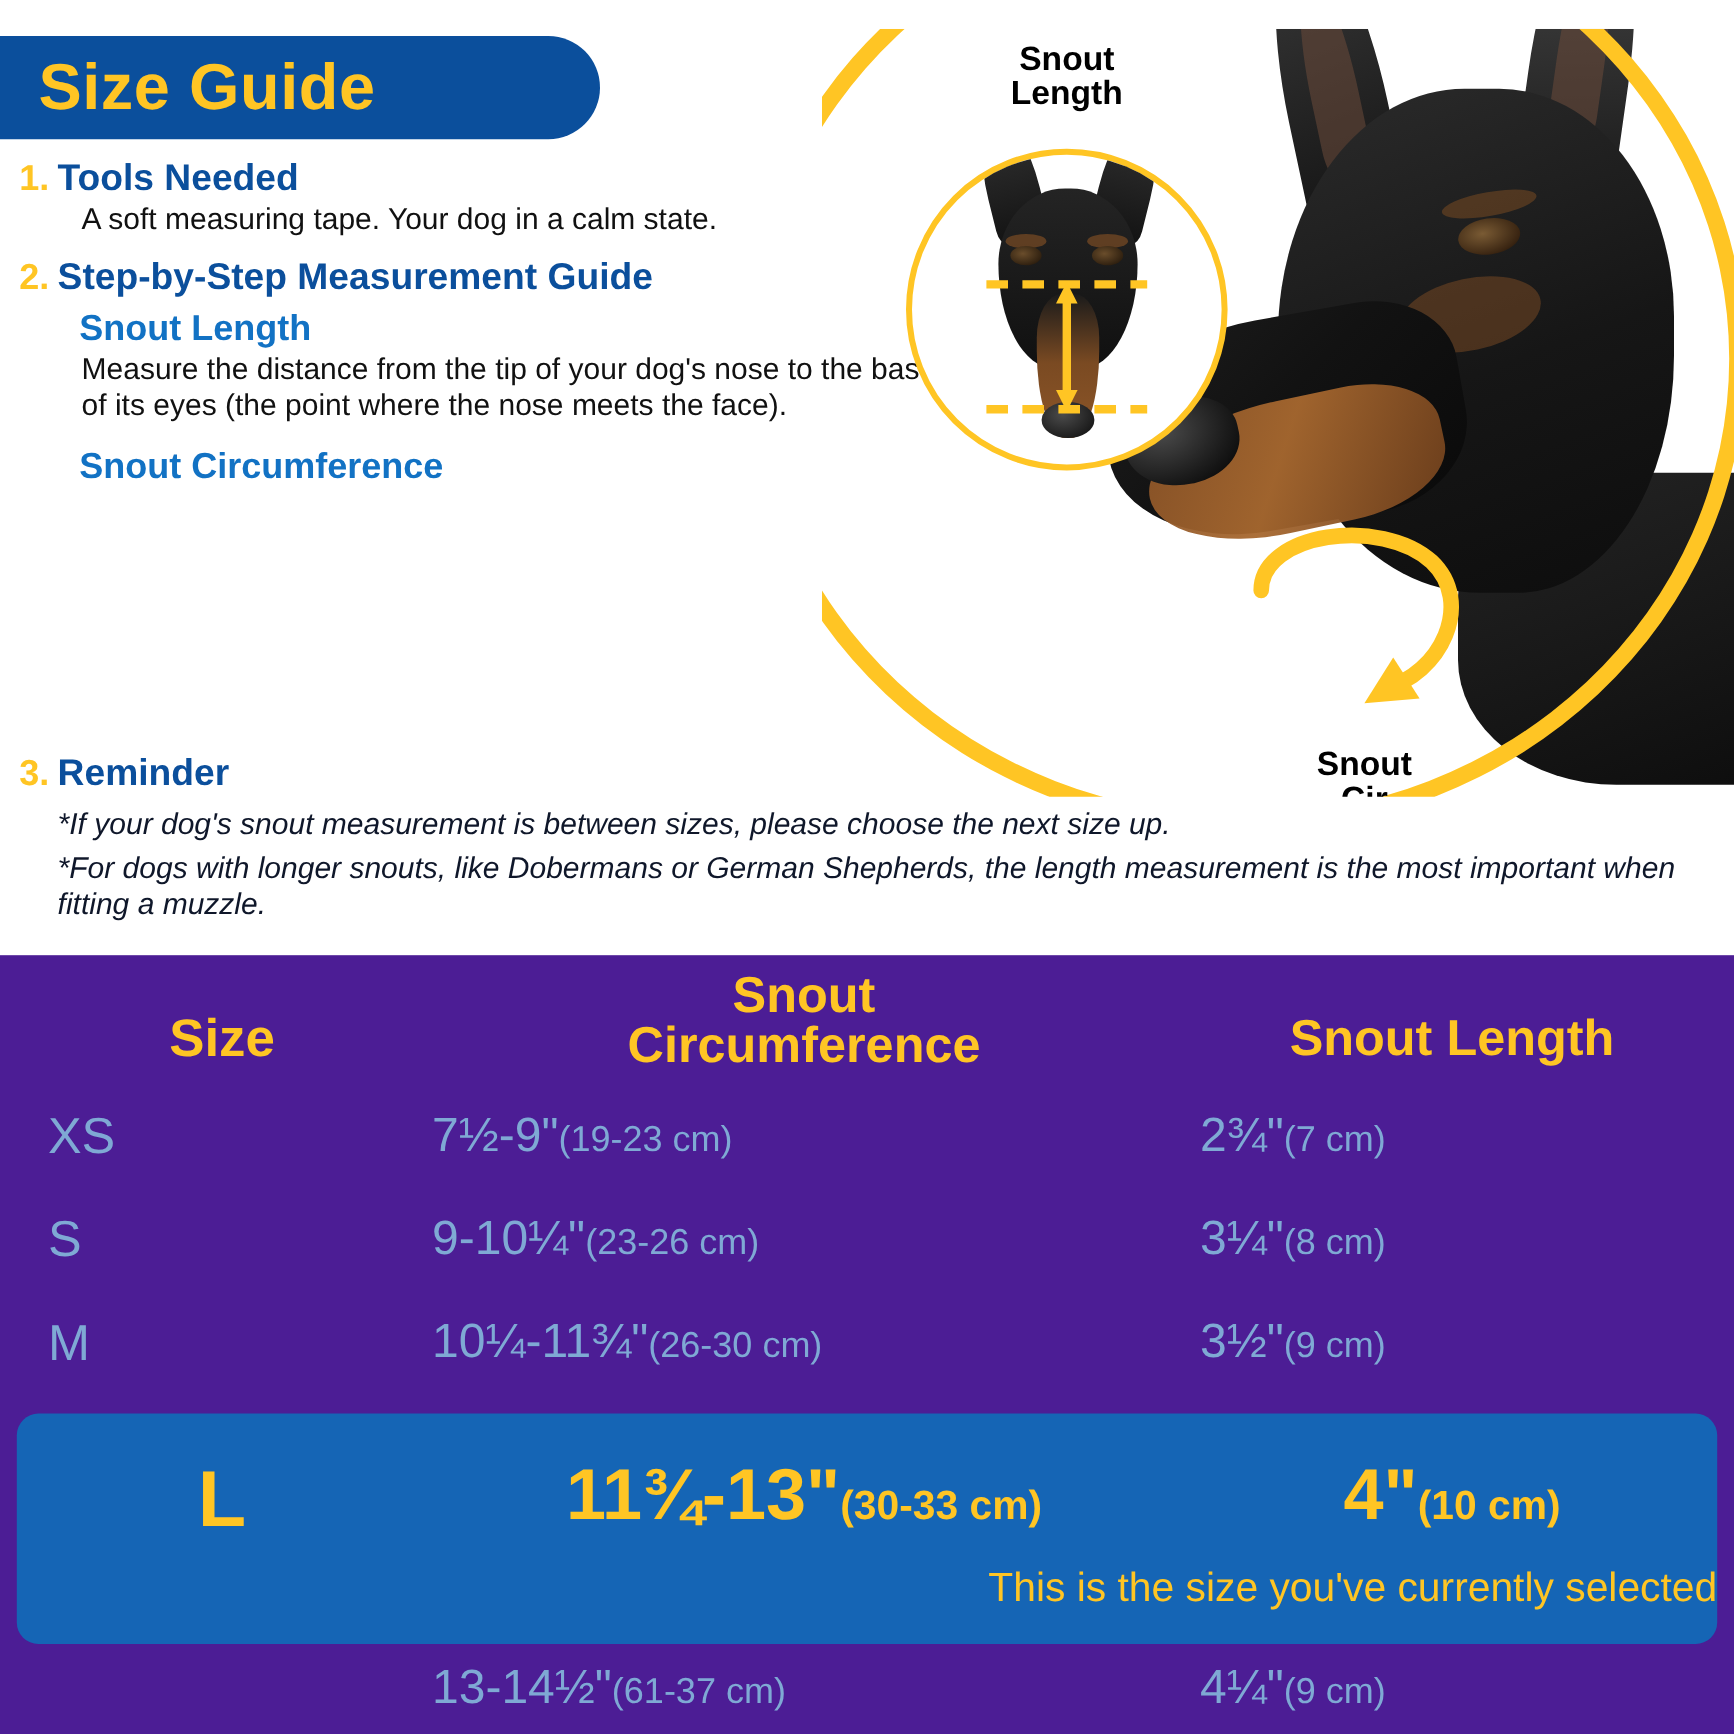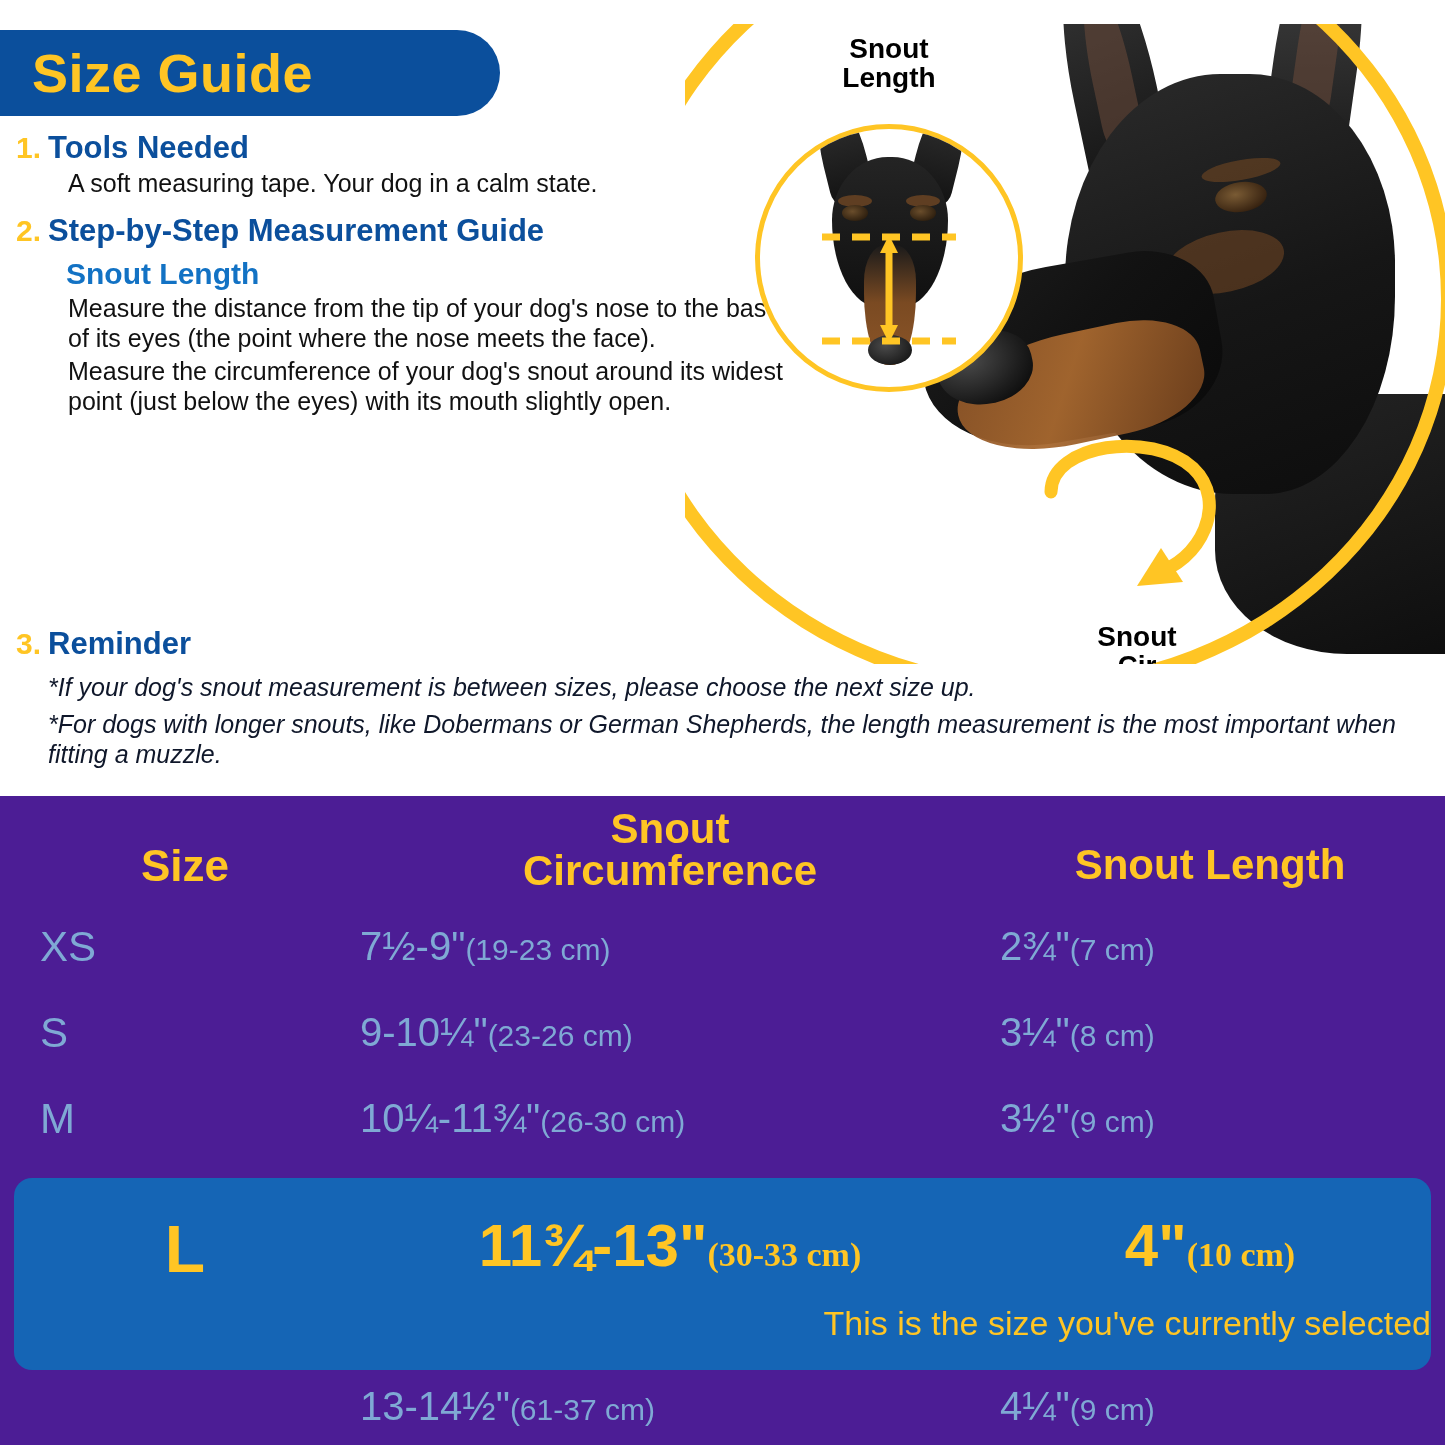--- a/index.html
+++ b/index.html
@@ -451,21 +451,21 @@
     left: 986px;
     top: 38px;
     width: 420px;
     text-align: center;
     color: #ffc524;
     font-size: 60px;
     font-weight: bold;
     line-height: 1;
     white-space: nowrap;
   }
-  .hl-unit { font-size: 34px; font-weight: bold; font-family: Liberation Serif, serif; }
+  .hl-unit { font-size: 34px; font-weight: bold; }
   .hl-note {
     position: absolute;
     left: 0;
     top: 126px;
     width: 1417px;
     text-align: right;
     color: #ffc524;
     font-size: 34px;
   }
 </style>
@@ -489,21 +489,21 @@
       <div class="body-text">A soft measuring tape. Your dog in a calm state.</div>
 
       <div class="step-row" style="margin-top:14px;">
         <span class="step-num">2.</span>
         <span class="step-title">Step-by-Step Measurement Guide</span>
       </div>
 
       <div class="sub-head">Snout Length</div>
       <div class="body-text">Measure the distance from the tip of your dog's nose to the base of its eyes (the point where the nose meets the face).</div>
 
-      <div class="body-text">Measure the circumference of your dog's snout around its widest point (just below the eyes) with its mouth slightly open.</div>
+      <div class="sub-head" style="margin-top:18px;">Snout Circumference</div>
     </div>
 
     <div class="reminder-block">
       <div class="step-row">
         <span class="step-num">3.</span>
         <span class="step-title">Reminder</span>
       </div>
       <div class="plain-note">*If your dog's snout measurement is between sizes, please choose the next size up.</div>
       <div class="plain-note" style="margin-top:6px;">*For dogs with longer snouts, like Dobermans or German Shepherds, the length measurement is the most important when fitting a muzzle.</div>
     </div>

